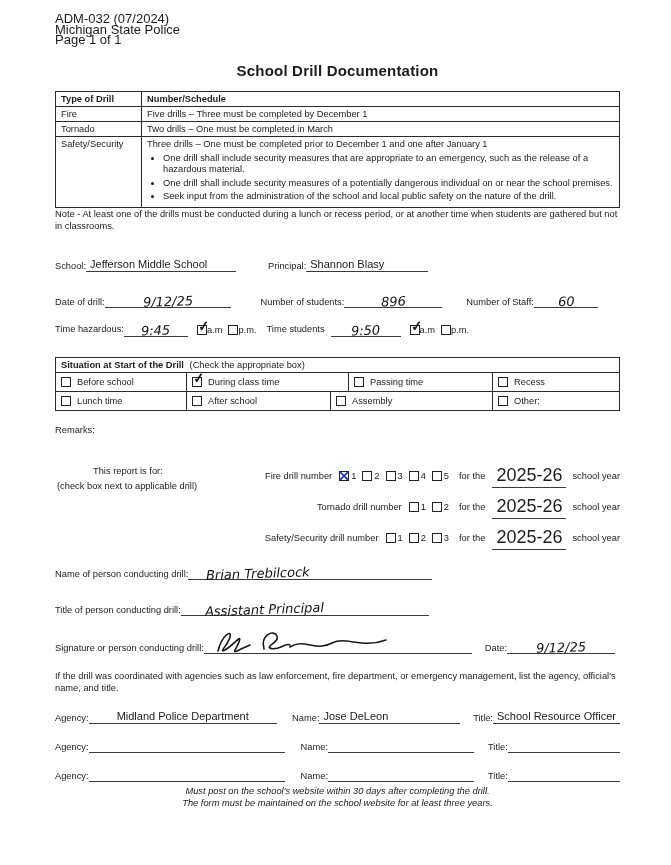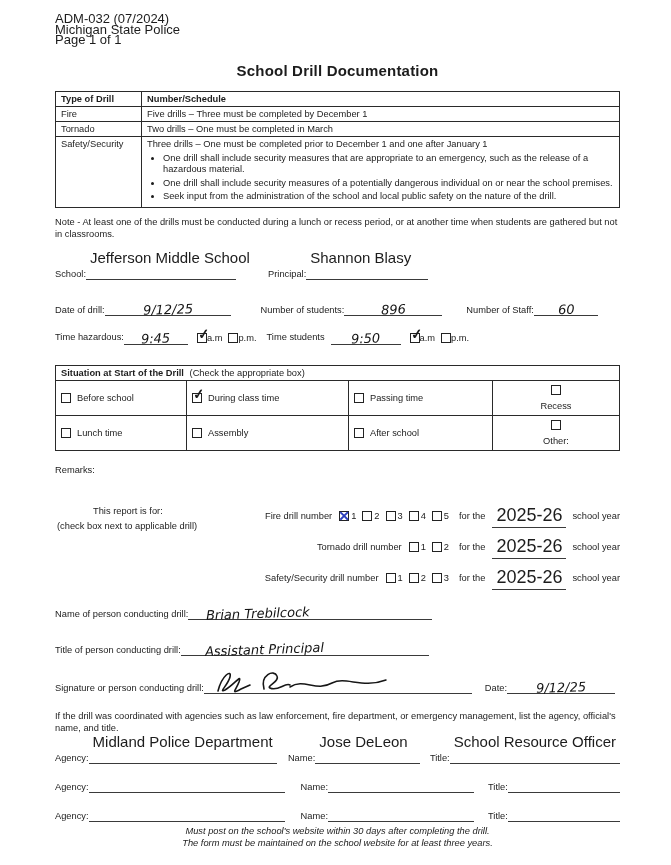--- a/index.html
+++ b/index.html
@@ -13,26 +13,26 @@
   .idblock { font-size: 13px; line-height: 10.5px; }
   .title { text-align: center; font-weight: bold; font-size: 15px; margin-top: 16px; letter-spacing: .2px; }
 
   table.drills { margin-top: 12px; width: 100%; border-collapse: collapse; border: 1.6px solid #2a2a2a; }
   table.drills th, table.drills td { border: 1px solid #2a2a2a; padding: 2px 5px; text-align: left; vertical-align: top; font-size: 9.3px; }
   table.drills th { font-weight: bold; }
   .col-type { width: 86px; }
   ul.bullets { margin: 4px 0 2px 16px; }
   ul.bullets li { margin-bottom: 2px; line-height: 11.5px; }
 
-  .note { margin-top: 8px; line-height: 12px; }
+  .note { margin-top: 0; line-height: 12px; }
 
   .frow { display: flex; align-items: flex-end; }
   .lbl { white-space: nowrap; padding-bottom: 1px; text-align: right; }
   .fline { border-bottom: 1px solid #3a3a3a; display: inline-flex; align-items: flex-end; height: 14px; padding: 0 4px; }
-  .typed { font-size: 15px; padding-bottom: 13px; white-space: nowrap; }
+  .typed { font-size: 11px; padding-bottom: 1px; white-space: nowrap; }
   .hand {
     font-family: "DejaVu Sans", sans-serif; font-style: italic; font-size: 13px;
     transform: rotate(-2deg); display: inline-block; position: relative; top: 2px; white-space: nowrap; color:#141414;
   }
 
   .cb { width: 10px; height: 10px; border: 1px solid #222; display: inline-block; position: relative; background: #fff; flex: none; }
   .cb.mark-check::after {
     content: "✓"; position: absolute; left: 0px; top: -8px; font-size: 14px; font-weight: bold;
     color: #1b1b1b; transform: rotate(-6deg);
   }
@@ -41,21 +41,21 @@
     color: #2c3fbe;
   }
 
   .sit-box { margin-top: 20px; border: 1.4px solid #2a2a2a; }
   .sit-head { border-bottom: 1px solid #2a2a2a; padding: 2px 5px; }
   .sit-head .t { font-weight: bold; }
   .sit-head .s { margin-left: 3px; }
   .sit-row { display: flex; }
   .sit-row.first { border-bottom: 1px solid #2a2a2a; }
   .sit-cell { display: flex; align-items: center; gap: 6px; padding: 4px 5px; border-right: 1px solid #2a2a2a; }
-  .sit-cell:last-child { border-right: none; flex-direction: column; }
+  .sit-cell:last-child { border-right: none; }
   .sc1 { width: 131px; } .sc2 { width: 162px; } .sc3 { width: 144px; } .sc4 { flex: 1; }
 
   .remarks { margin-top: 14px; }
 
   .report { margin-top: 30px; position: relative; }
   .captions { position: absolute; left: 0; top: 1px; width: 215px; }
   .captions .c1 { padding-left: 38px; }
   .captions .c2 { margin-top: 5px; padding-left: 2px; }
   .drill-row { display: flex; justify-content: flex-end; align-items: center; margin-bottom: 8px; }
   .drill-row .dlabel { margin-right: 7px; }
@@ -196,27 +196,27 @@
         <div class="sit-cell sc4">
           <span class="cb"></span>
           <span>Recess</span>
         </div>
       </div>
       <div class="sit-row">
         <div class="sit-cell sc1">
           <span class="cb"></span>
           <span>Lunch time</span>
         </div>
+        <div class="sit-cell sc3">
+          <span class="cb"></span>
+          <span>After school</span>
+        </div>
         <div class="sit-cell sc2">
           <span class="cb"></span>
           <span>Assembly</span>
-        </div>
-        <div class="sit-cell sc3">
-          <span class="cb"></span>
-          <span>After school</span>
         </div>
         <div class="sit-cell sc4">
           <span class="cb"></span>
           <span>Other:</span>
         </div>
       </div>
     </div>
 
     <div class="remarks">Remarks:</div>
 

